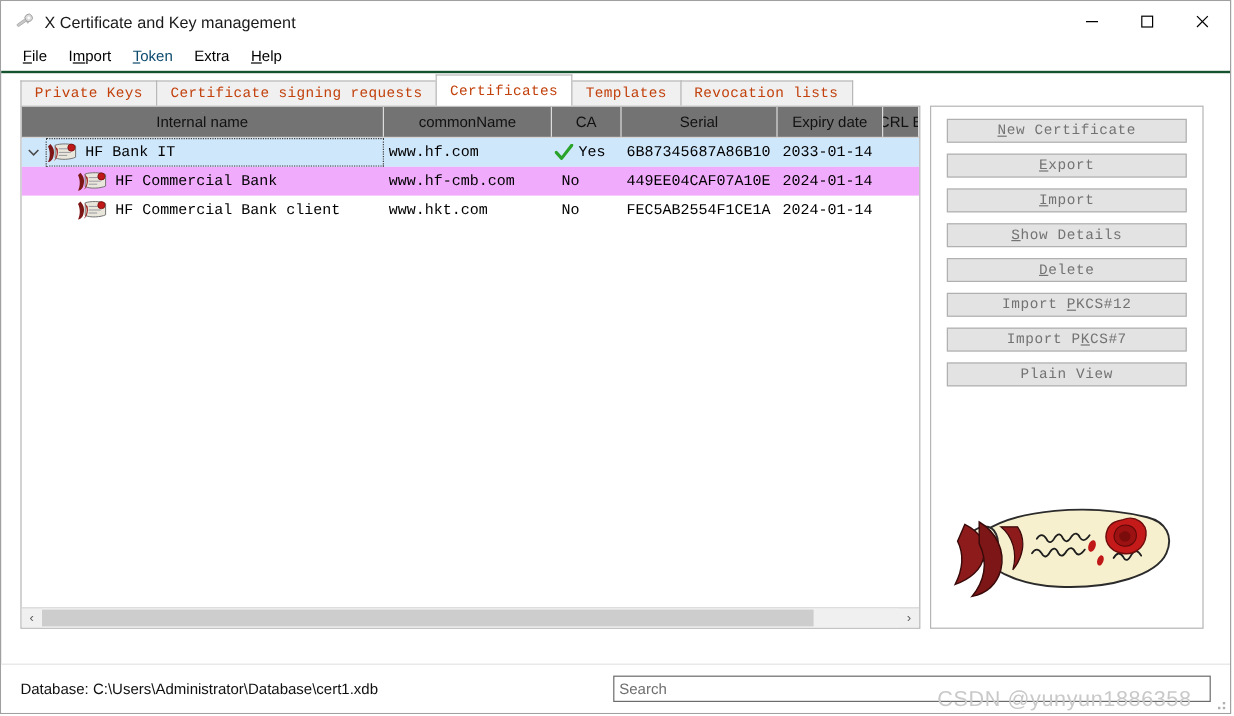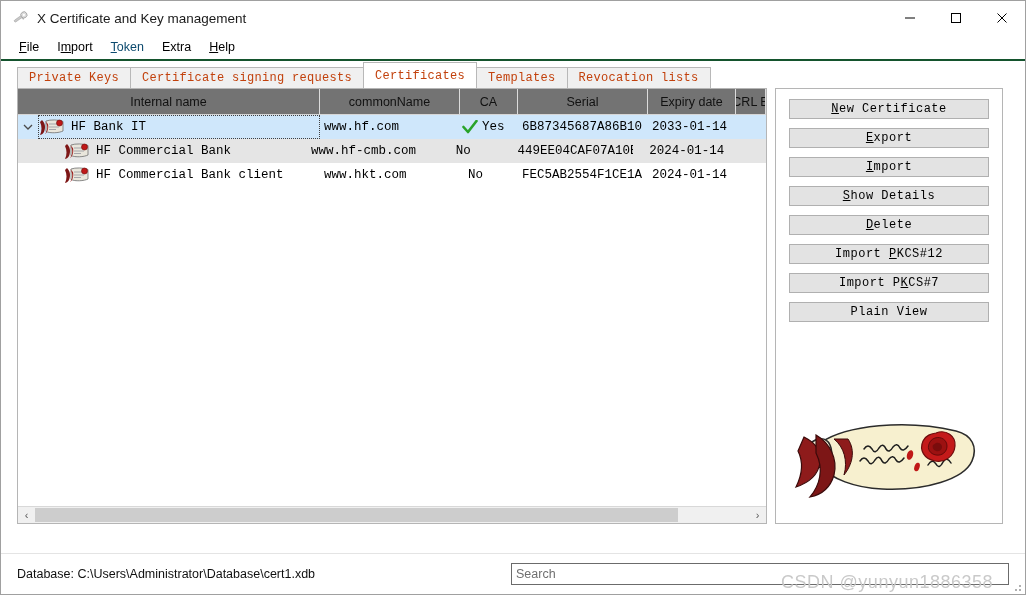--- a/index.html
+++ b/index.html
@@ -170,21 +170,21 @@
   .tbody { position: relative; }
   .trow {
     display: flex;
     height: 24px;
     align-items: center;
     font-family: "Liberation Mono", monospace;
     font-size: 12.5px;
     box-sizing: border-box;
     cursor: default;
   }
-  .trow.odd { background: #e5e5e5; gap: 12px; }
+  .trow.odd { background: #f0abfc; }
   .trow.selected { background: #cfe7fb; }
   .td {
     box-sizing: border-box;
     display: flex;
     align-items: center;
     overflow: hidden;
     white-space: nowrap;
     padding-left: 4px;
   }
   .name-cell {
@@ -248,21 +248,21 @@
   .btn {
     display: block;
     width: 200px;
     height: 20px;
     margin: 0 auto;
     background: #e3e3e3;
     border: 1px solid #b0b0b0;
     font-family: "Liberation Mono", monospace;
     font-size: 12px;
     letter-spacing: 0.5px;
-    color: #000000;
+    color: #737373;
     text-align: center;
     line-height: 18px;
     cursor: default;
     box-sizing: border-box;
     padding: 0;
   }
   .btn-wrap { padding-top: 10px; }
   .btn-wrap .btn { margin-bottom: 9px; }
   .cert-art {
     position: absolute;

